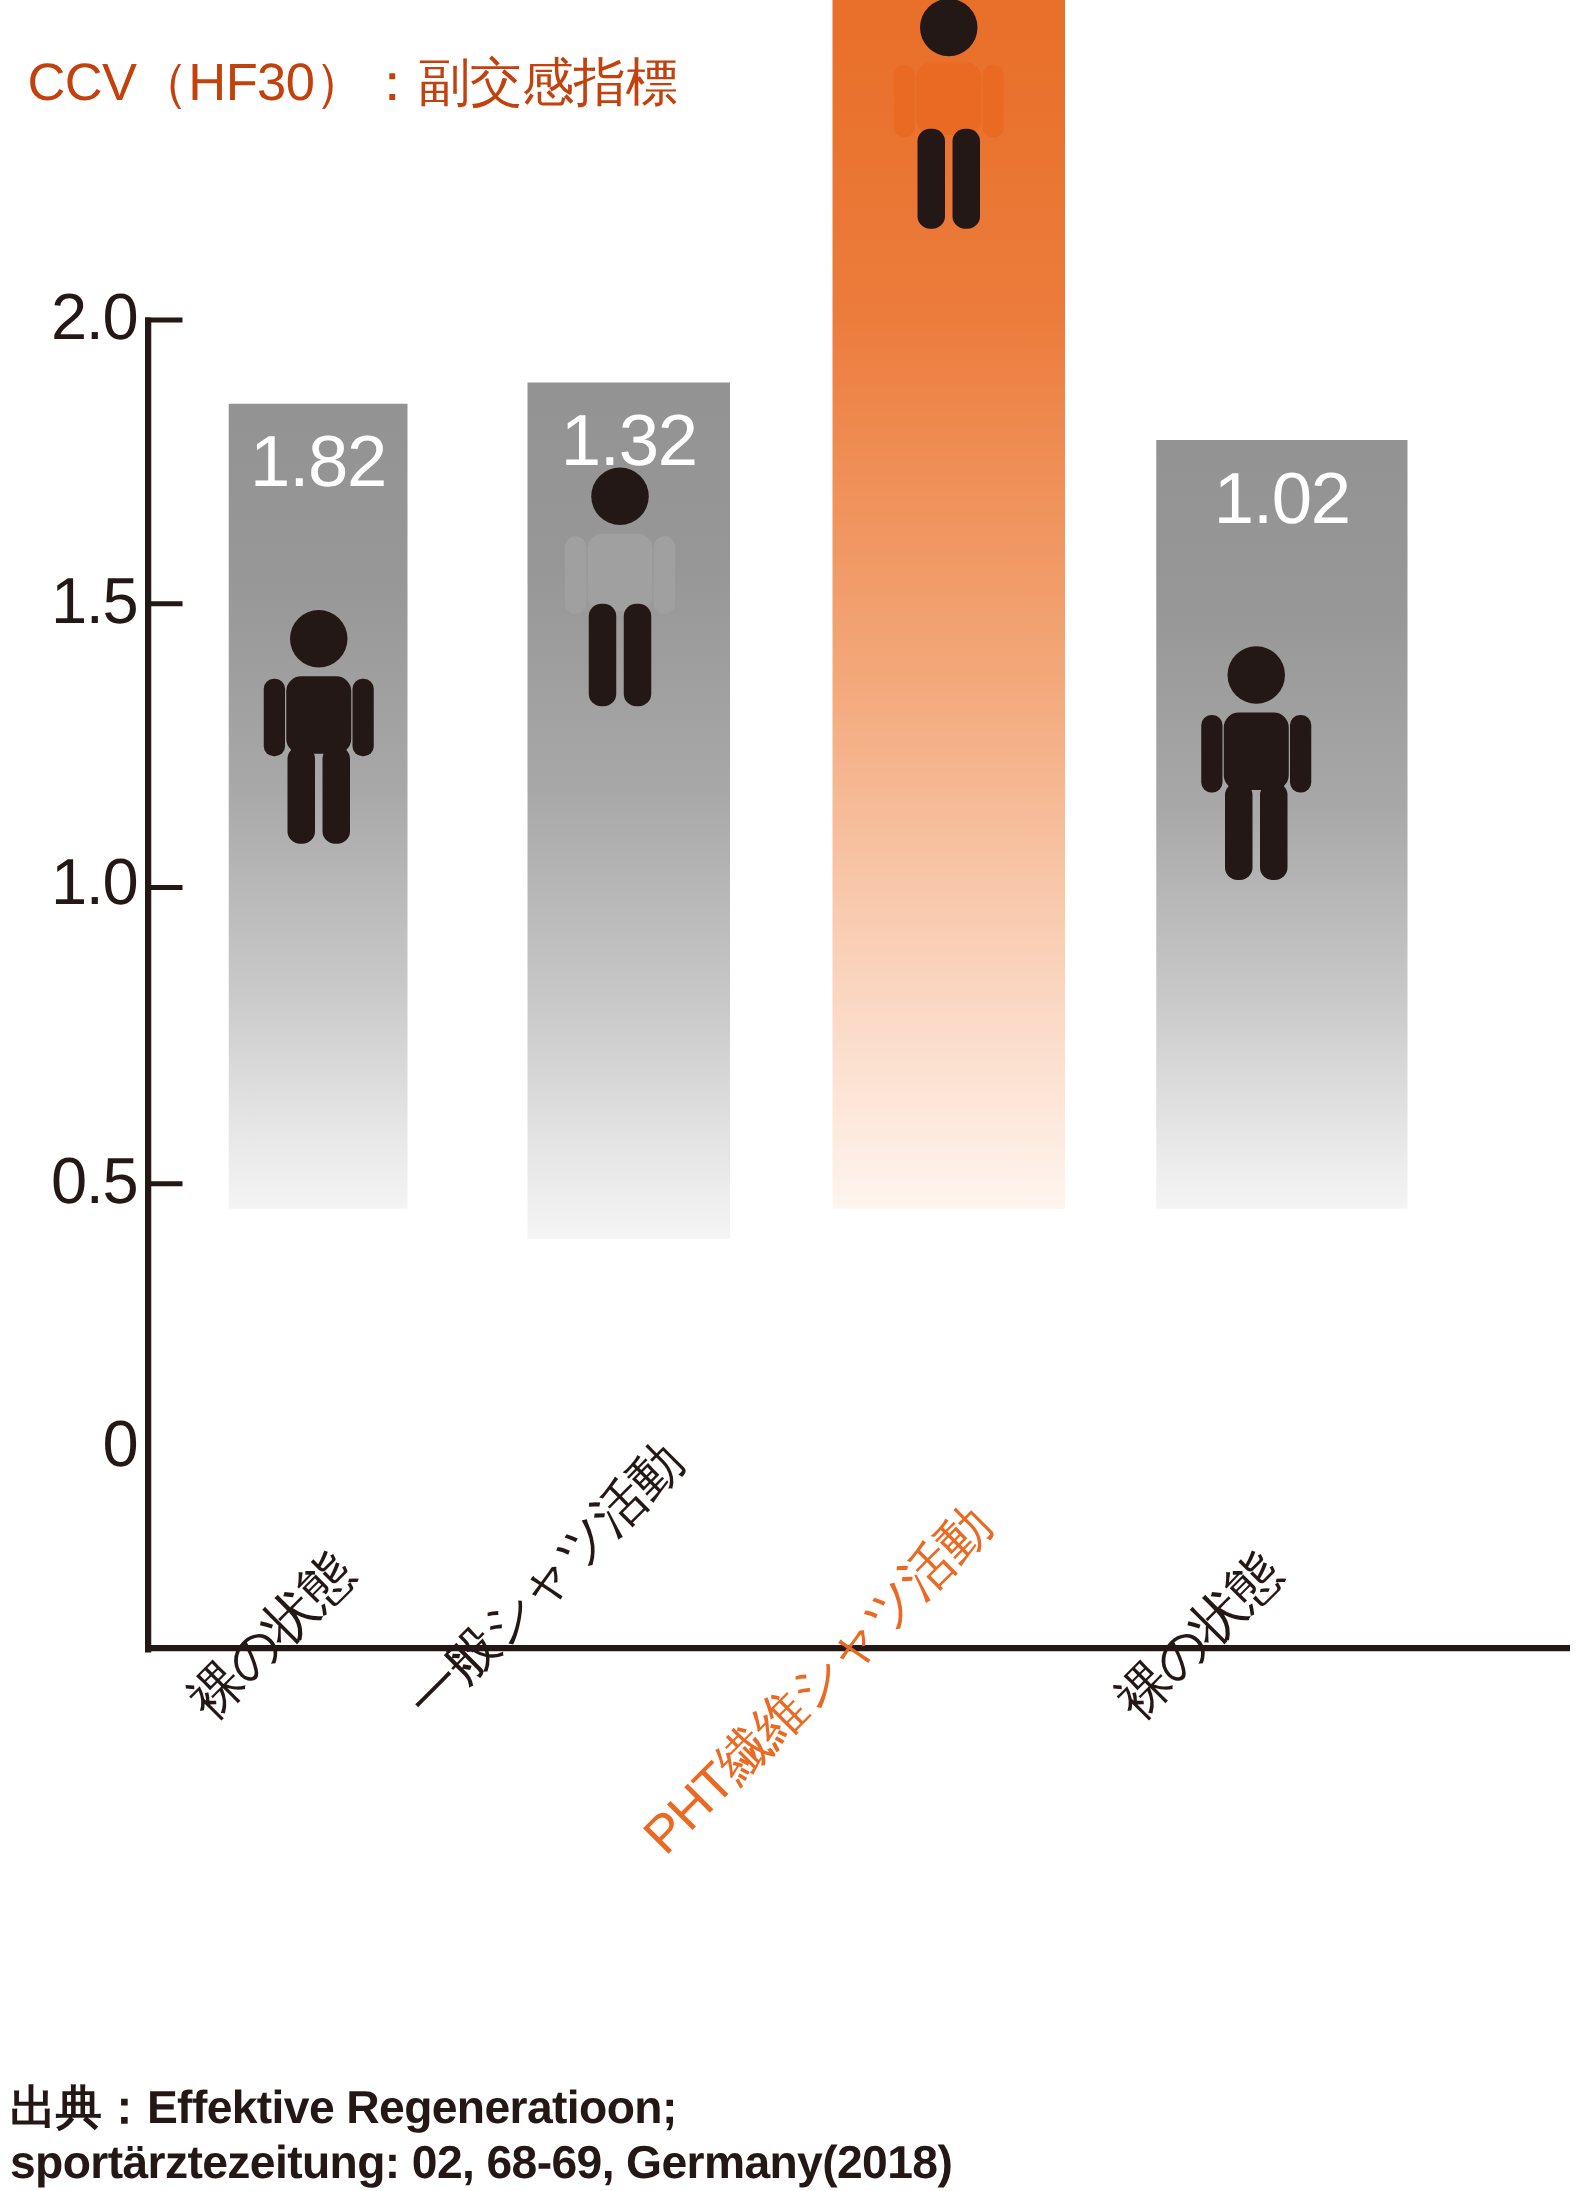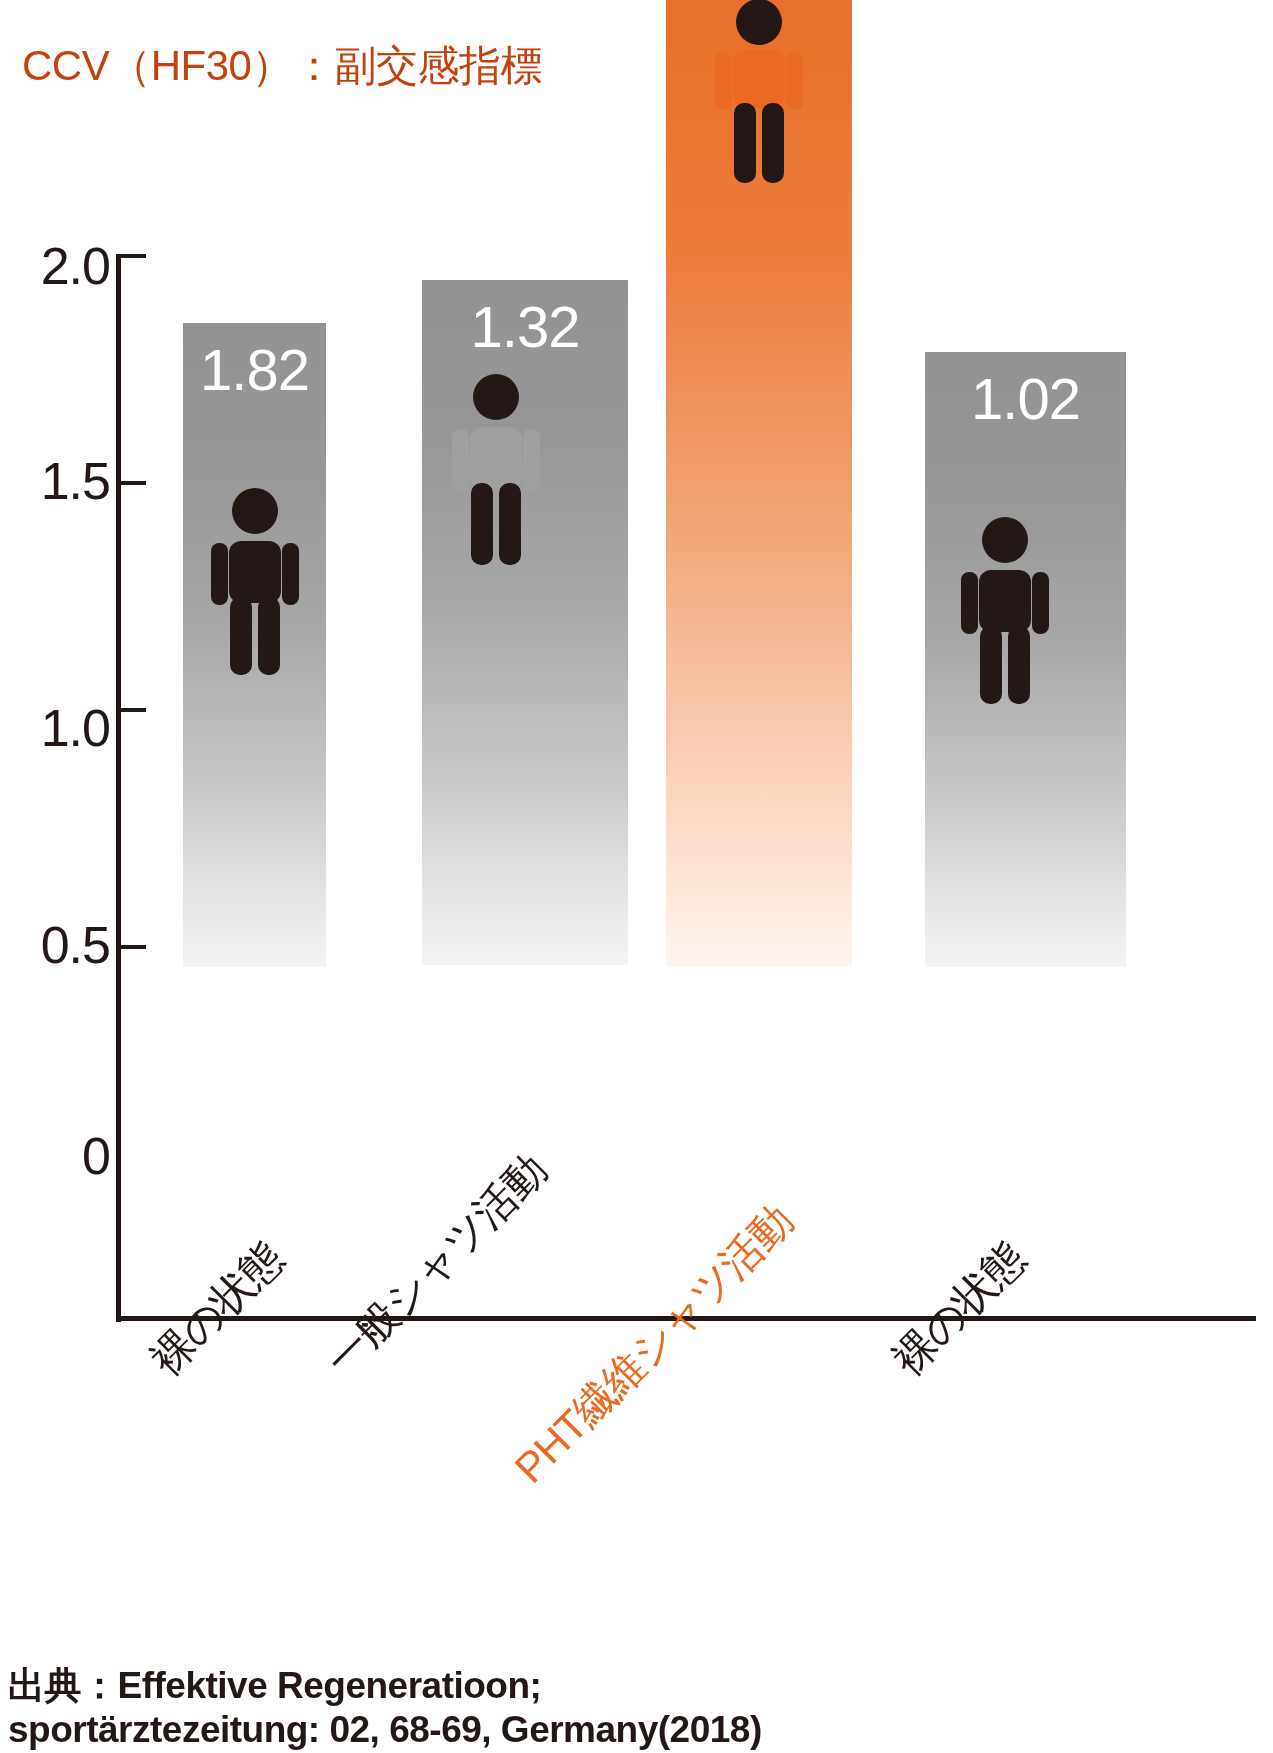--- a/index.html
+++ b/index.html
@@ -138,43 +138,43 @@
 
   <div id="y-axis-line"></div>
   <div id="x-axis-line"></div>
 
   <div class="y-tick" style="top:254px;"></div>
   <div class="y-tick" style="top:481px;"></div>
   <div class="y-tick" style="top:708px;"></div>
   <div class="y-tick" style="top:945px;"></div>
 
   <div id="y-label-wrap">
-    <div class="y-tick-label" style="top:240px;text-align:right;">2.0</div>
+    <div class="y-tick-label" style="top:228px;text-align:right;">2.0</div>
     <div class="y-tick-label" style="top:455px;">1.5</div>
-    <div class="y-tick-label" style="top:702px;">1.0</div>
+    <div class="y-tick-label" style="top:680px;">1.0</div>
     <div class="y-tick-label" style="top:919px;">0.5</div>
     <div class="y-tick-label" style="top:1130px;">0</div>
   </div>
 
   <div class="bar bar-grey" style="left:183px; width:143px; height:644px; top:auto; bottom:433px;">
     <span class="bar-value" style="top:18px;">1.82</span>
   </div>
 
   <div class="figure" style="left:207px; top:487px;">
     <svg width="96" height="190" viewBox="0 0 96 190" xmlns="http://www.w3.org/2000/svg">
       <circle cx="48" cy="24" r="23" fill="#231815"></circle>
       <rect x="22" y="54" width="52" height="62" rx="12" fill="#231815"></rect>
       <rect x="4" y="56" width="17" height="62" rx="8" fill="#231815"></rect>
       <rect x="75" y="56" width="17" height="62" rx="8" fill="#231815"></rect>
       <rect x="23" y="110" width="22" height="78" rx="10" fill="#231815"></rect>
       <rect x="51" y="110" width="22" height="78" rx="10" fill="#231815"></rect>
     </svg>
   </div>
 
-  <div class="bar bar-grey" style="left:422px; width:162px; height:685px; bottom:435px;padding-left:44px;">
+  <div class="bar bar-grey" style="left:422px; width:162px; height:685px; bottom:409px;">
     <span class="bar-value" style="top:18px;">1.32</span>
   </div>
 
   <div class="figure" style="left:448px; top:373px;">
     <svg width="96" height="195" viewBox="0 0 96 195" xmlns="http://www.w3.org/2000/svg">
       <circle cx="48" cy="24" r="23" fill="#231815"></circle>
       <rect x="22" y="54" width="52" height="62" rx="12" fill="#a0a0a0"></rect>
       <rect x="4" y="56" width="17" height="62" rx="8" fill="#a0a0a0"></rect>
       <rect x="75" y="56" width="17" height="62" rx="8" fill="#a0a0a0"></rect>
       <rect x="23" y="110" width="22" height="82" rx="10" fill="#231815"></rect>

